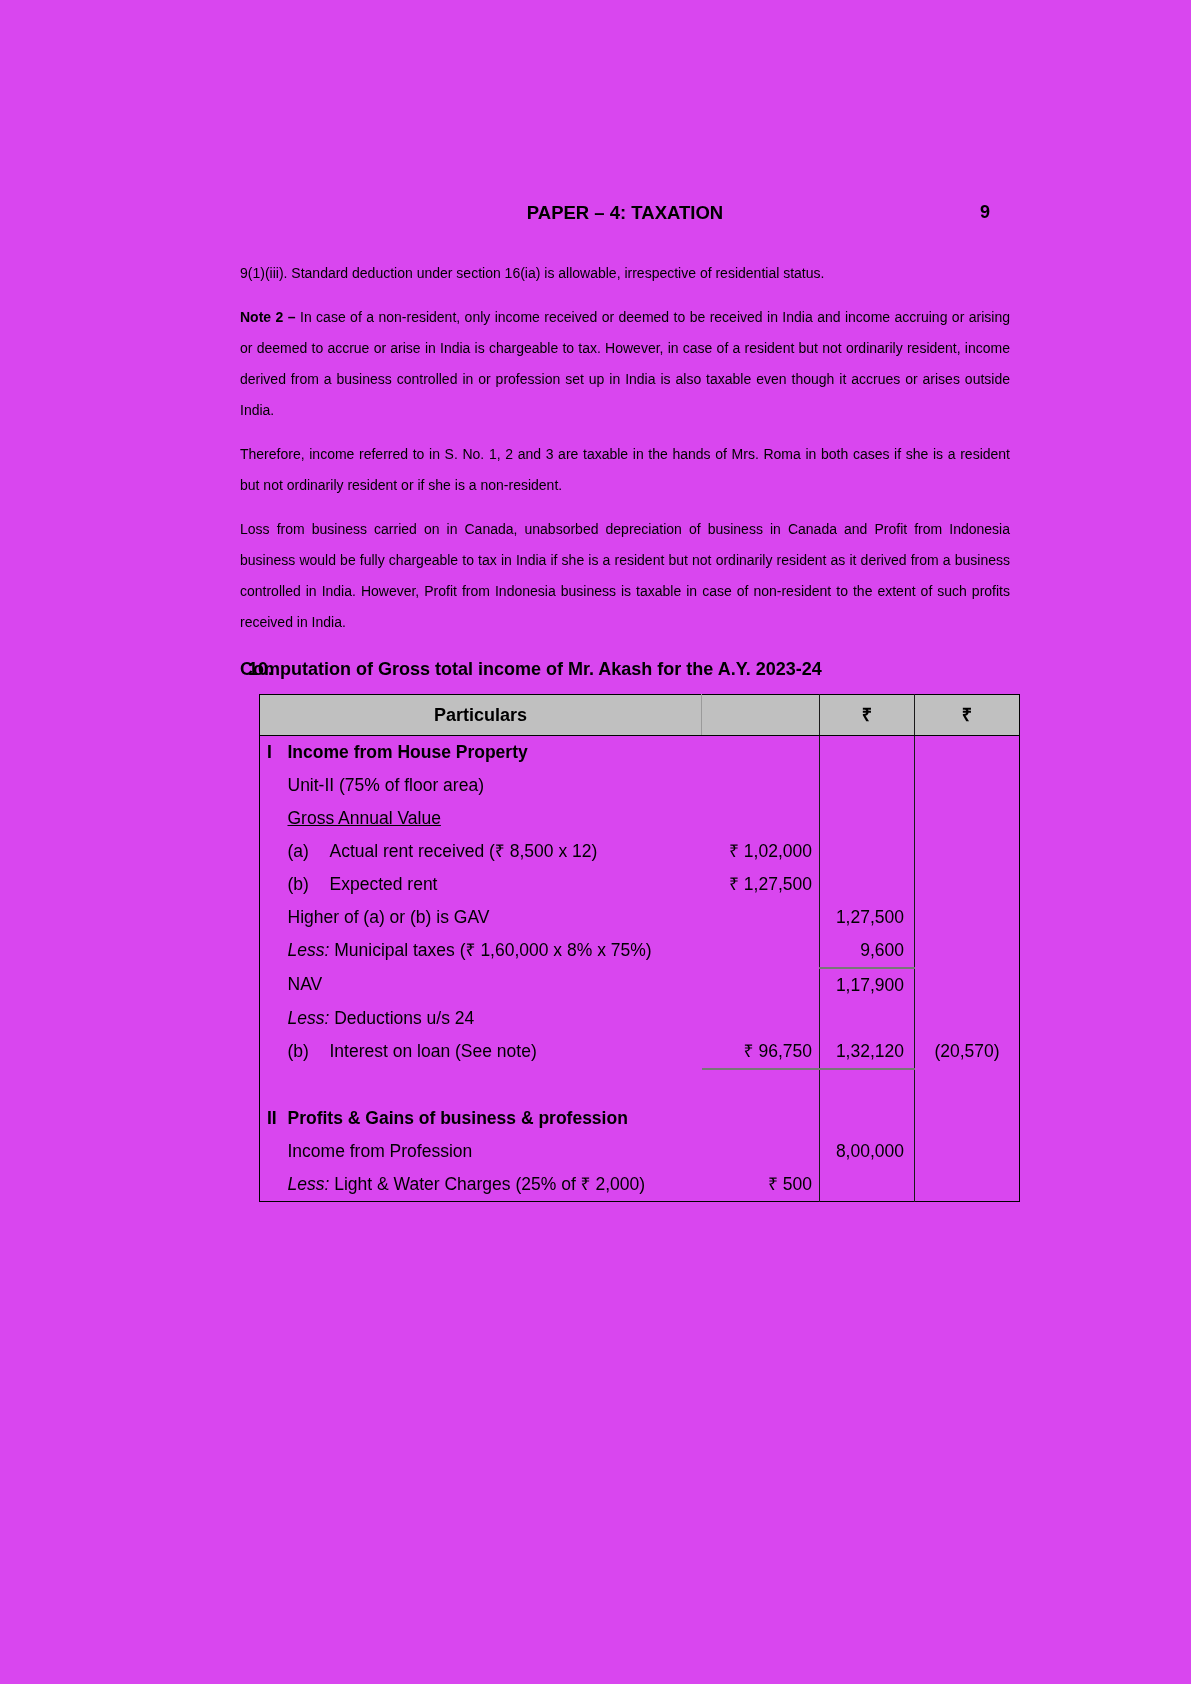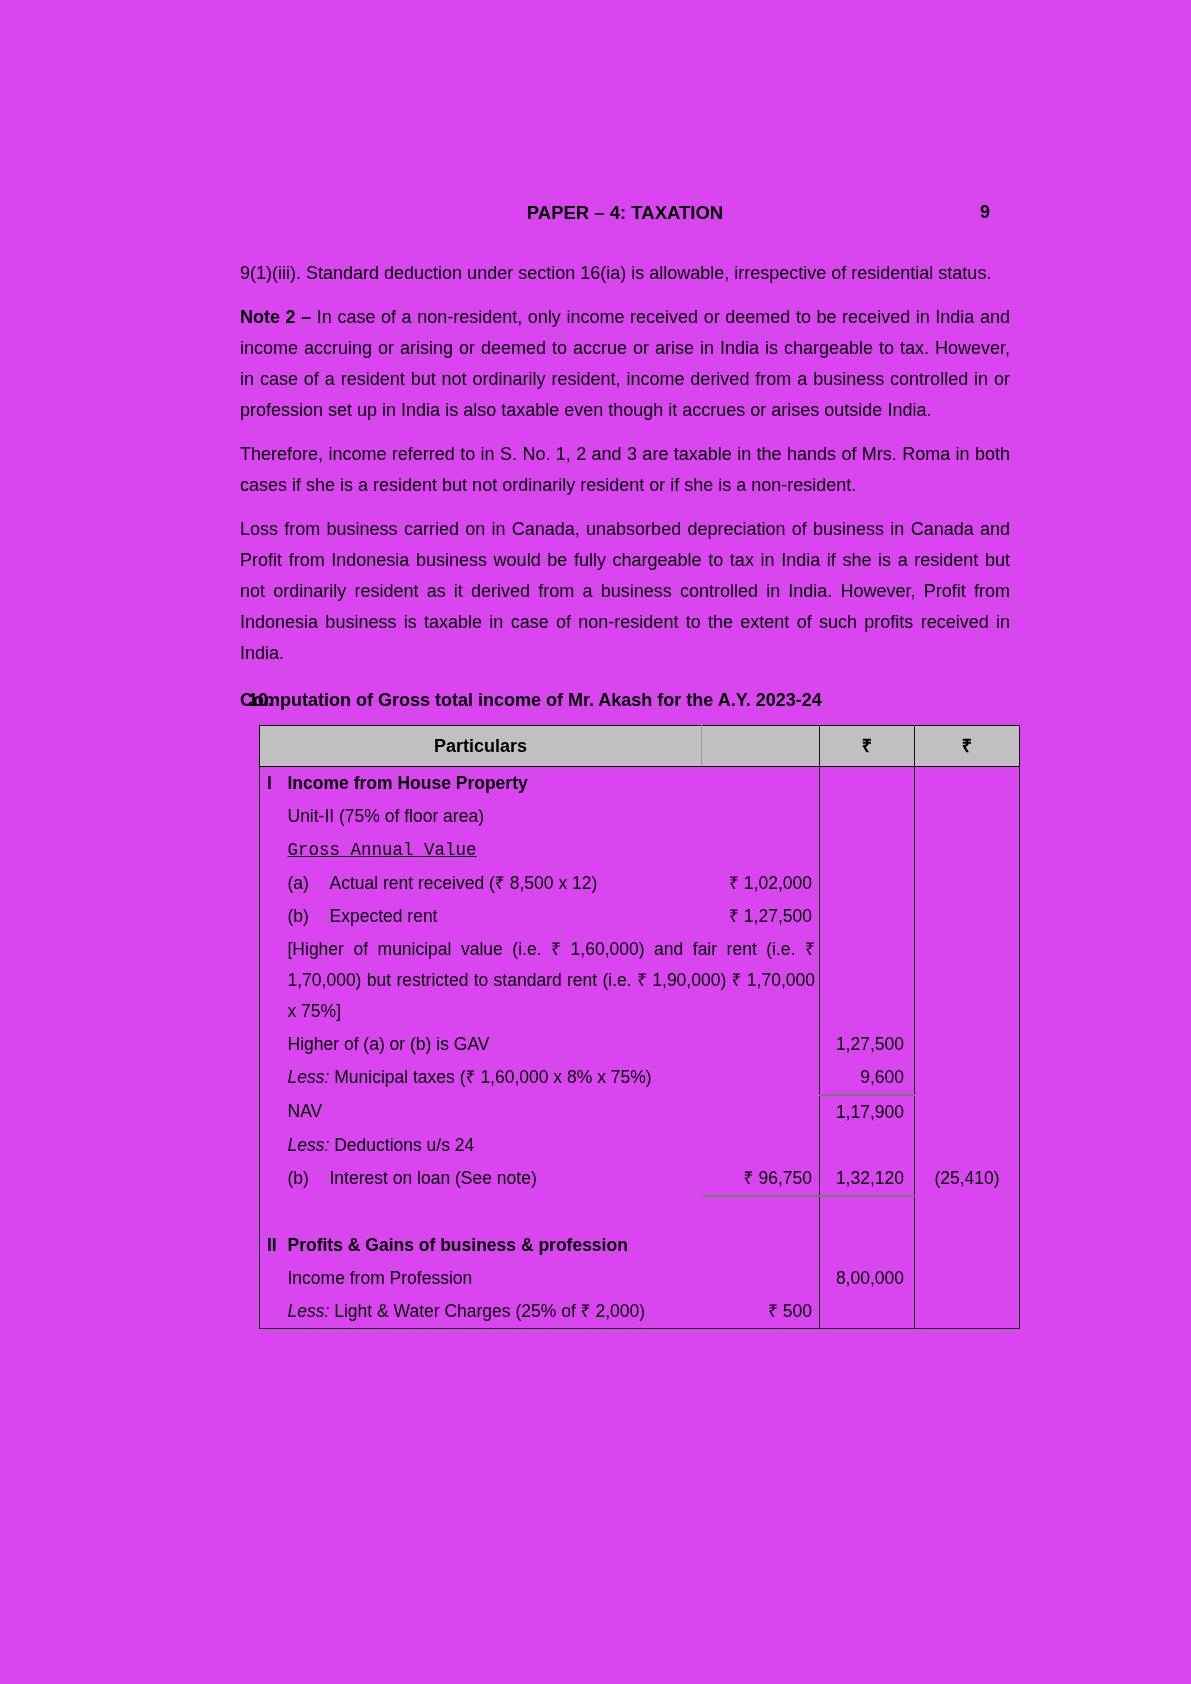--- a/index.html
+++ b/index.html
@@ -18,21 +18,21 @@
   }
   .page-number{
     position:absolute;top:202px;left:955px;width:60px;
     text-align:center;font-weight:bold;font-size:18px;
   }
   .content{
     position:absolute;top:258px;left:240px;width:770px;
   }
   .content p{
     margin:0 0 13px 0;
-    font-size:18px;line-height:31px;
+    font-size:14px;line-height:31px;
     text-align:justify;
   }
   .q-heading{
     position:relative;
     margin-top:21px;margin-bottom:14px;
     font-size:18px;font-weight:bold;
   }
   .q-num{position:absolute;left:-40px;top:0;margin-left:48px;}
   .q-title{display:block;}
   table.comp{
@@ -53,21 +53,21 @@
     height:40px;
     border-bottom:1.6px solid #000;
     padding:0;
   }
   th.h-spacer{border-left:1px solid #9a9a9a;}
   td{vertical-align:top;padding:1px 0;}
   td.vline{border-left:1.6px solid #1a1a1a;}
   td.t-roman{font-weight:bold;padding-left:7px;}
   td.t-text{padding-right:4px;}
   td.t-text.bold{font-weight:bold;}
-  td.t-text .underline{text-decoration:underline;font-family:Liberation Mono, monospace;}
+  td.t-text .underline{text-decoration:underline;}
   td.t-text.justify{text-align:justify;}
   td.t-text.hang{padding-left:72px;text-indent:-72px;}
   span.item-mark{display:inline-block;width:42px;text-indent:0;}
   td.t-inline{text-align:right;padding-right:7px;white-space:nowrap;}
   td.t-amt1{text-align:right;padding-right:10px;white-space:nowrap;}
   td.t-amt2{text-align:center;white-space:nowrap;}
   td.rule{border-bottom:2px solid #777;text-align:right;}
   tr.blank-row td{height:30px;}
   i.less{font-style:italic;}
 </style>
@@ -138,26 +138,20 @@
           </tr>
           <tr>
             <td class="t-roman"></td>
             <td class="t-text"><span class="item-mark">(b)</span><span>Expected rent</span></td>
             <td class="t-inline">₹ 1,27,500</td>
             <td class="t-amt1 vline"></td>
             <td class="t-amt2 vline"></td>
           </tr>
           <tr>
             <td class="t-roman"></td>
-            <td class="t-text justify" colspan="2"><span>[Higher of municipal value (i.e. ₹ 1,60,000) and fair rent (i.e. ₹ 1,70,000) but restricted to standard rent (i.e. ₹ 1,90,000) ₹ 1,70,000 x 75%]</span></td>
-            <td class="t-amt1 vline"></td>
-            <td class="t-amt2 vline"></td>
-          </tr>
-          <tr>
-            <td class="t-roman"></td>
             <td class="t-text"><span>Higher of (a) or (b) is GAV</span></td>
             <td class="t-inline"></td>
             <td class="t-amt1 vline">1,27,500</td>
             <td class="t-amt2 vline"></td>
           </tr>
           <tr>
             <td class="t-roman"></td>
             <td class="t-text"><i class="less">Less:</i> <span>Municipal taxes (₹ 1,60,000 x 8% x 75%)</span></td>
             <td class="t-inline"></td>
             <td class="t-amt1 vline rule">9,600</td>
@@ -175,21 +169,21 @@
             <td class="t-text"><i class="less">Less:</i> <span>Deductions u/s 24</span></td>
             <td class="t-inline"></td>
             <td class="t-amt1 vline"></td>
             <td class="t-amt2 vline"></td>
           </tr>
           <tr>
             <td class="t-roman"></td>
             <td class="t-text"><span class="item-mark">(b)</span><span>Interest on loan (See note)</span></td>
             <td class="t-inline rule">₹ 96,750</td>
             <td class="t-amt1 vline rule">1,32,120</td>
-            <td class="t-amt2 vline">(25,410)</td>
+            <td class="t-amt2 vline">(20,570)</td>
           </tr>
           <tr class="blank-row">
             <td class="t-roman"></td>
             <td class="t-text"></td>
             <td class="t-inline"></td>
             <td class="t-amt1 vline"></td>
             <td class="t-amt2 vline"></td>
           </tr>
           <tr>
             <td class="t-roman">II</td>

